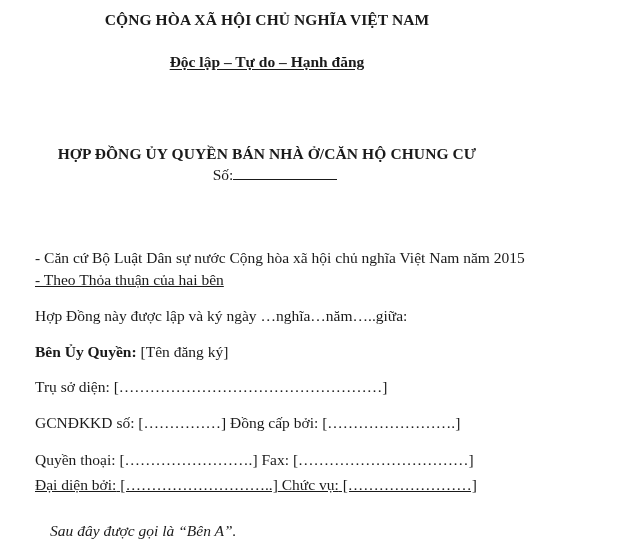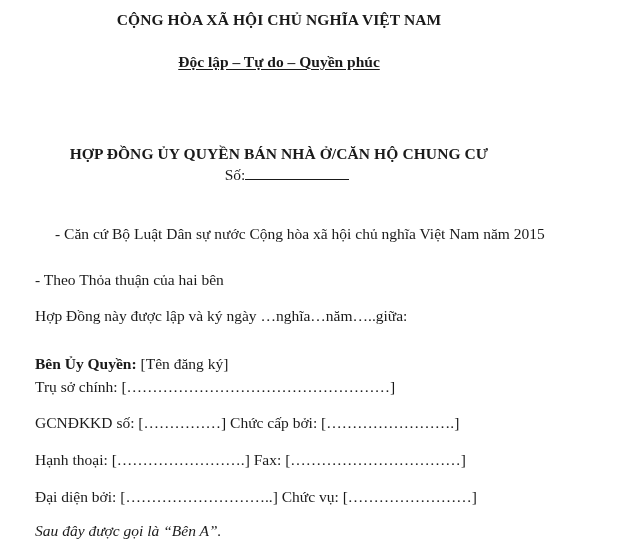--- a/index.html
+++ b/index.html
@@ -18,21 +18,20 @@
     .line {
       position: absolute;
       white-space: nowrap;
       font-size: 15.5px;
       line-height: 20px;
     }
     .center {
       left: 0;
       width: 534px;
       text-align: center;
-      margin-left: 12px;
     }
     .bold { font-weight: bold; }
     .underline { text-decoration: underline; text-underline-offset: 2px; }
     .italic { font-style: italic; }
     .title-main {
       font-size: 15.5px;
       font-weight: bold;
       letter-spacing: 0.1px;
     }
     .so-blank {
@@ -43,49 +42,49 @@
       vertical-align: baseline;
     }
   </style>
 </head>
 <body>
 
 <div>
 
   <div class="line center title-main" style="top:10px;">CỘNG HÒA XÃ HỘI CHỦ NGHĨA VIỆT NAM</div>
 
-  <div class="line center bold underline" style="top:52px;">Độc lập – Tự do – Quyền phúc</div>
+  <div class="line center bold underline" style="top:52px;">Độc lập – Tự do – Hạnh đăng</div>
 
   <div class="line center title-main" style="top:144px;">HỢP ĐỒNG ỦY QUYỀN BÁN NHÀ Ở/CĂN HỘ CHUNG CƯ</div>
 
   <div class="line center" style="top:164px; padding-left:8px;">
     <span>Số:</span><span class="so-blank"></span>
   </div>
 
-  <div class="line" style="left:35px; top:224px;margin-left:20px;">- Căn cứ Bộ Luật Dân sự nước Cộng hòa xã hội chủ nghĩa Việt Nam năm 2015</div>
+  <div class="line" style="left:35px; top:248px;">- Căn cứ Bộ Luật Dân sự nước Cộng hòa xã hội chủ nghĩa Việt Nam năm 2015</div>
 
-  <div class="line" style="left:35px; top:270px;">- Theo Thỏa thuận của hai bên</div>
+  <div class="line" style="left:35px; top:270px;text-decoration:underline;">- Theo Thỏa thuận của hai bên</div>
 
   <div class="line" style="left:35px; top:306px;">Hợp Đồng này được lập và ký ngày …nghĩa…năm…..giữa:</div>
 
-  <div class="line" style="left:35px; top:354px;text-align:right;">
+  <div class="line" style="left:35px; top:342px;text-align:right;">
     <span class="bold">Bên Ủy Quyền:</span><span> [Tên đăng ký]</span>
   </div>
 
   <div class="line" style="left:35px; top:377px;">
-    <span>Trụ sở chính:</span><span> [……………………………………………]</span>
+    <span>Trụ sở diện:</span><span> [……………………………………………]</span>
   </div>
 
   <div class="line" style="left:35px; top:413px;">
-    <span>GCNĐKKD số:</span><span> [……………]</span><span>  Chức cấp bởi:</span><span> […………………….]</span>
+    <span>GCNĐKKD số:</span><span> [……………]</span><span>  Đồng cấp bởi:</span><span> […………………….]</span>
   </div>
 
   <div class="line" style="left:35px; top:450px;">
-    <span>Hạnh thoại:</span><span> […………………….]</span><span> Fax:</span><span> [……………………………]</span>
+    <span>Quyền thoại:</span><span> […………………….]</span><span> Fax:</span><span> [……………………………]</span>
   </div>
 
-  <div class="line" style="left:35px; top:487px;">
+  <div class="line" style="left:35px; top:475px;text-decoration:underline;">
     <span>Đại diện bởi:</span><span> [………………………..]</span><span> Chức vụ:</span><span> [……………………]</span>
   </div>
 
-  <div class="line italic" style="left:35px; top:521px;">Sau đây được gọi là “Bên A”.</div>
+  <div class="line italic" style="left:50px; top:521px;">Sau đây được gọi là “Bên A”.</div>
 
 </div>
 
 </body></html>

